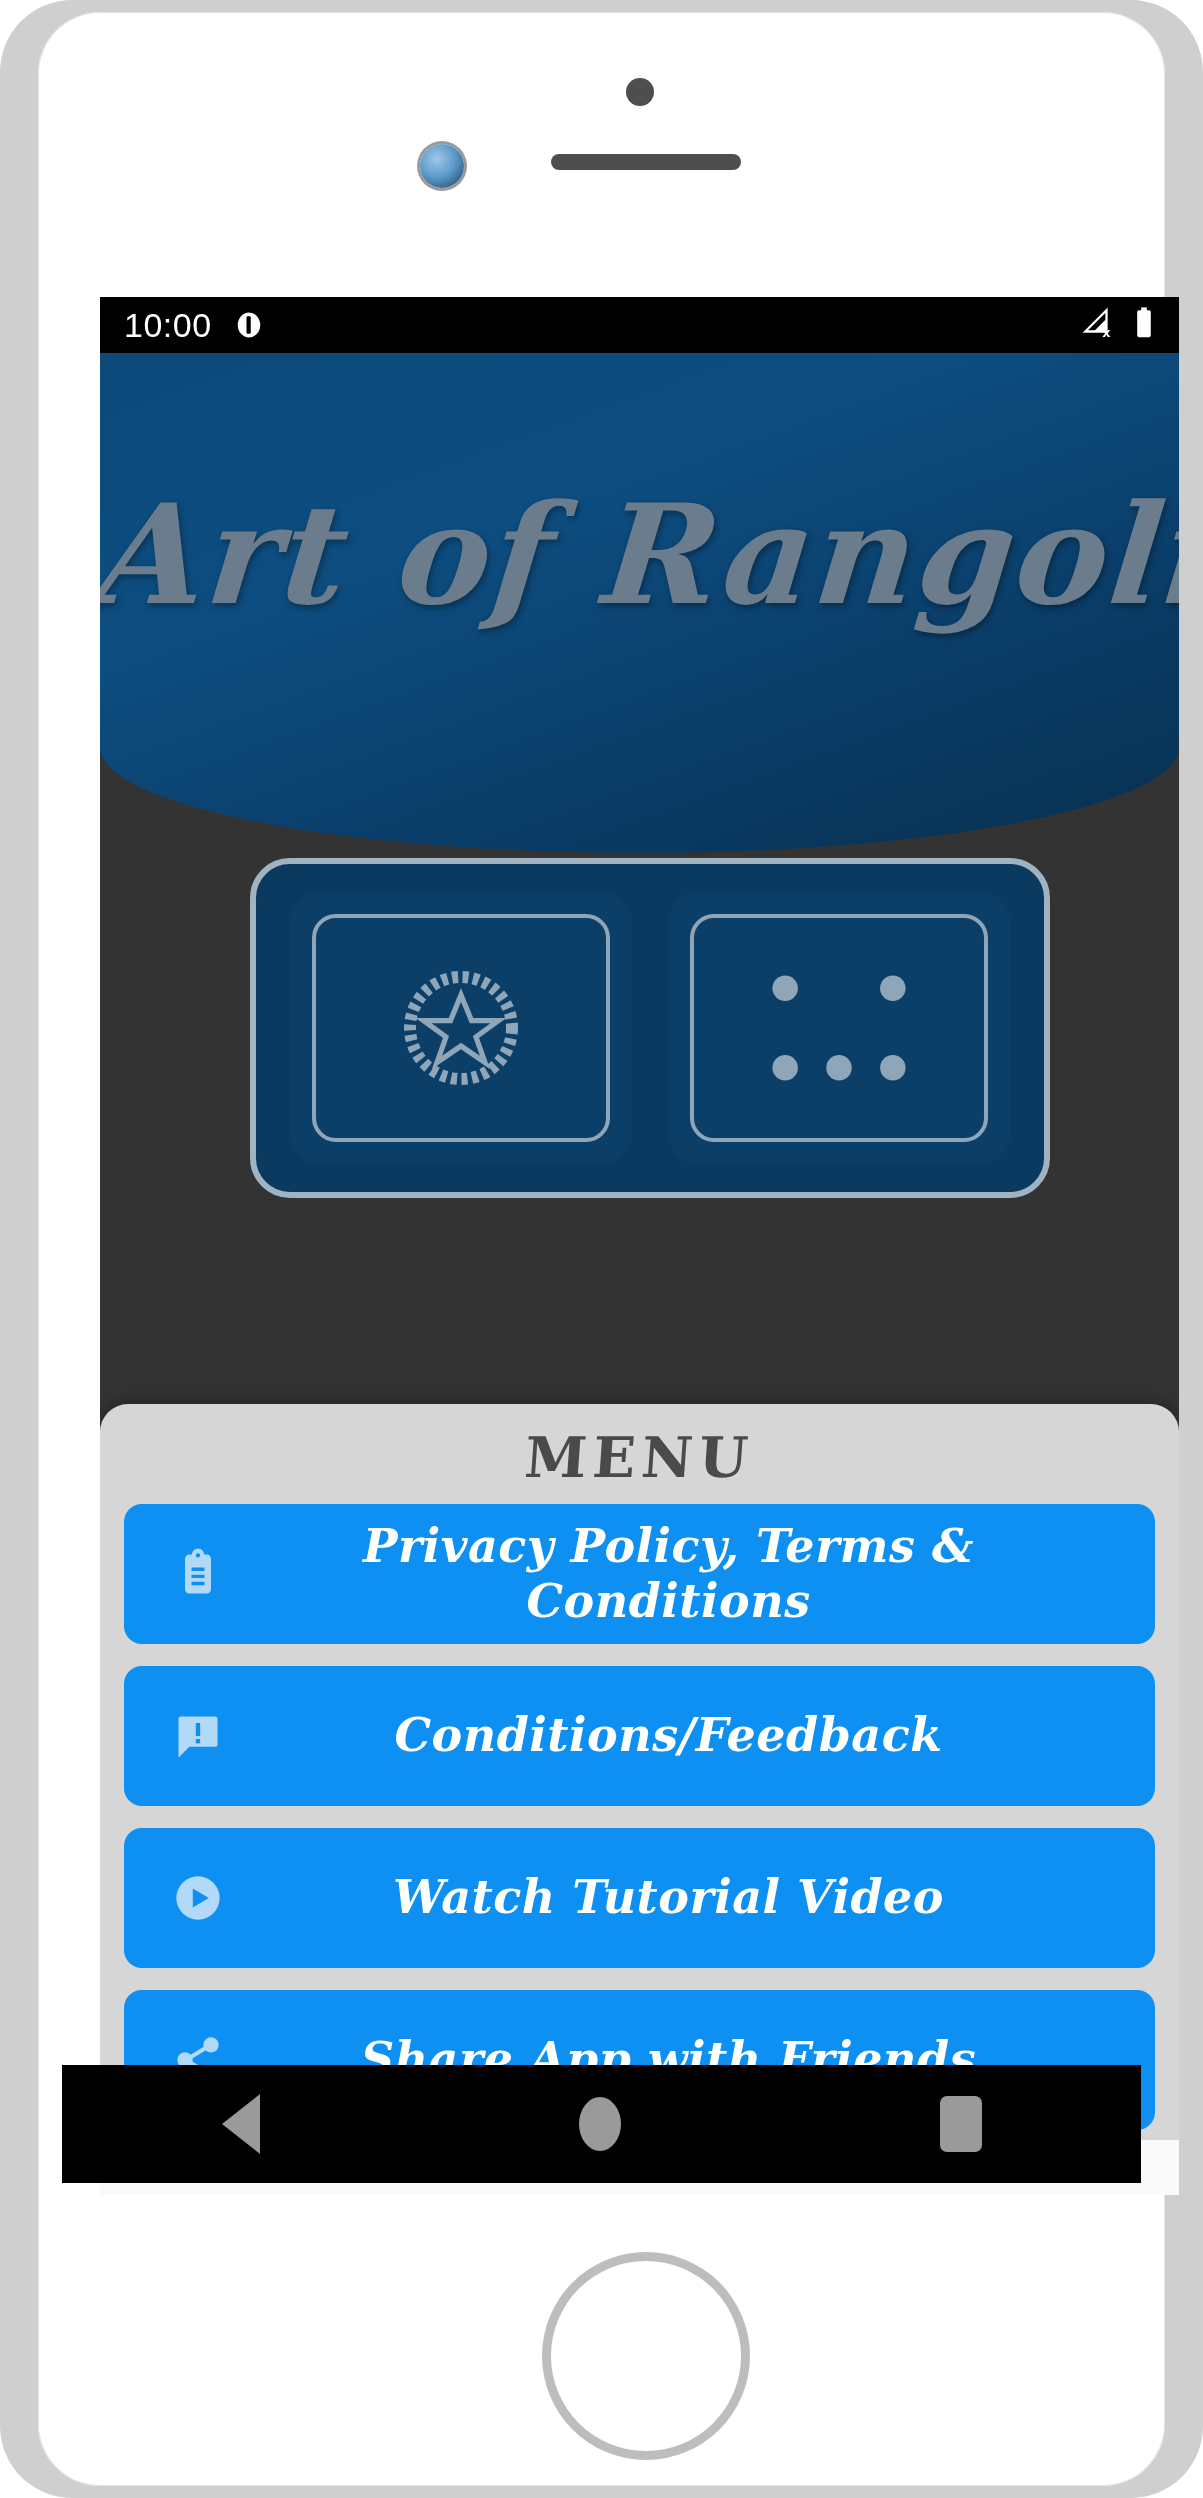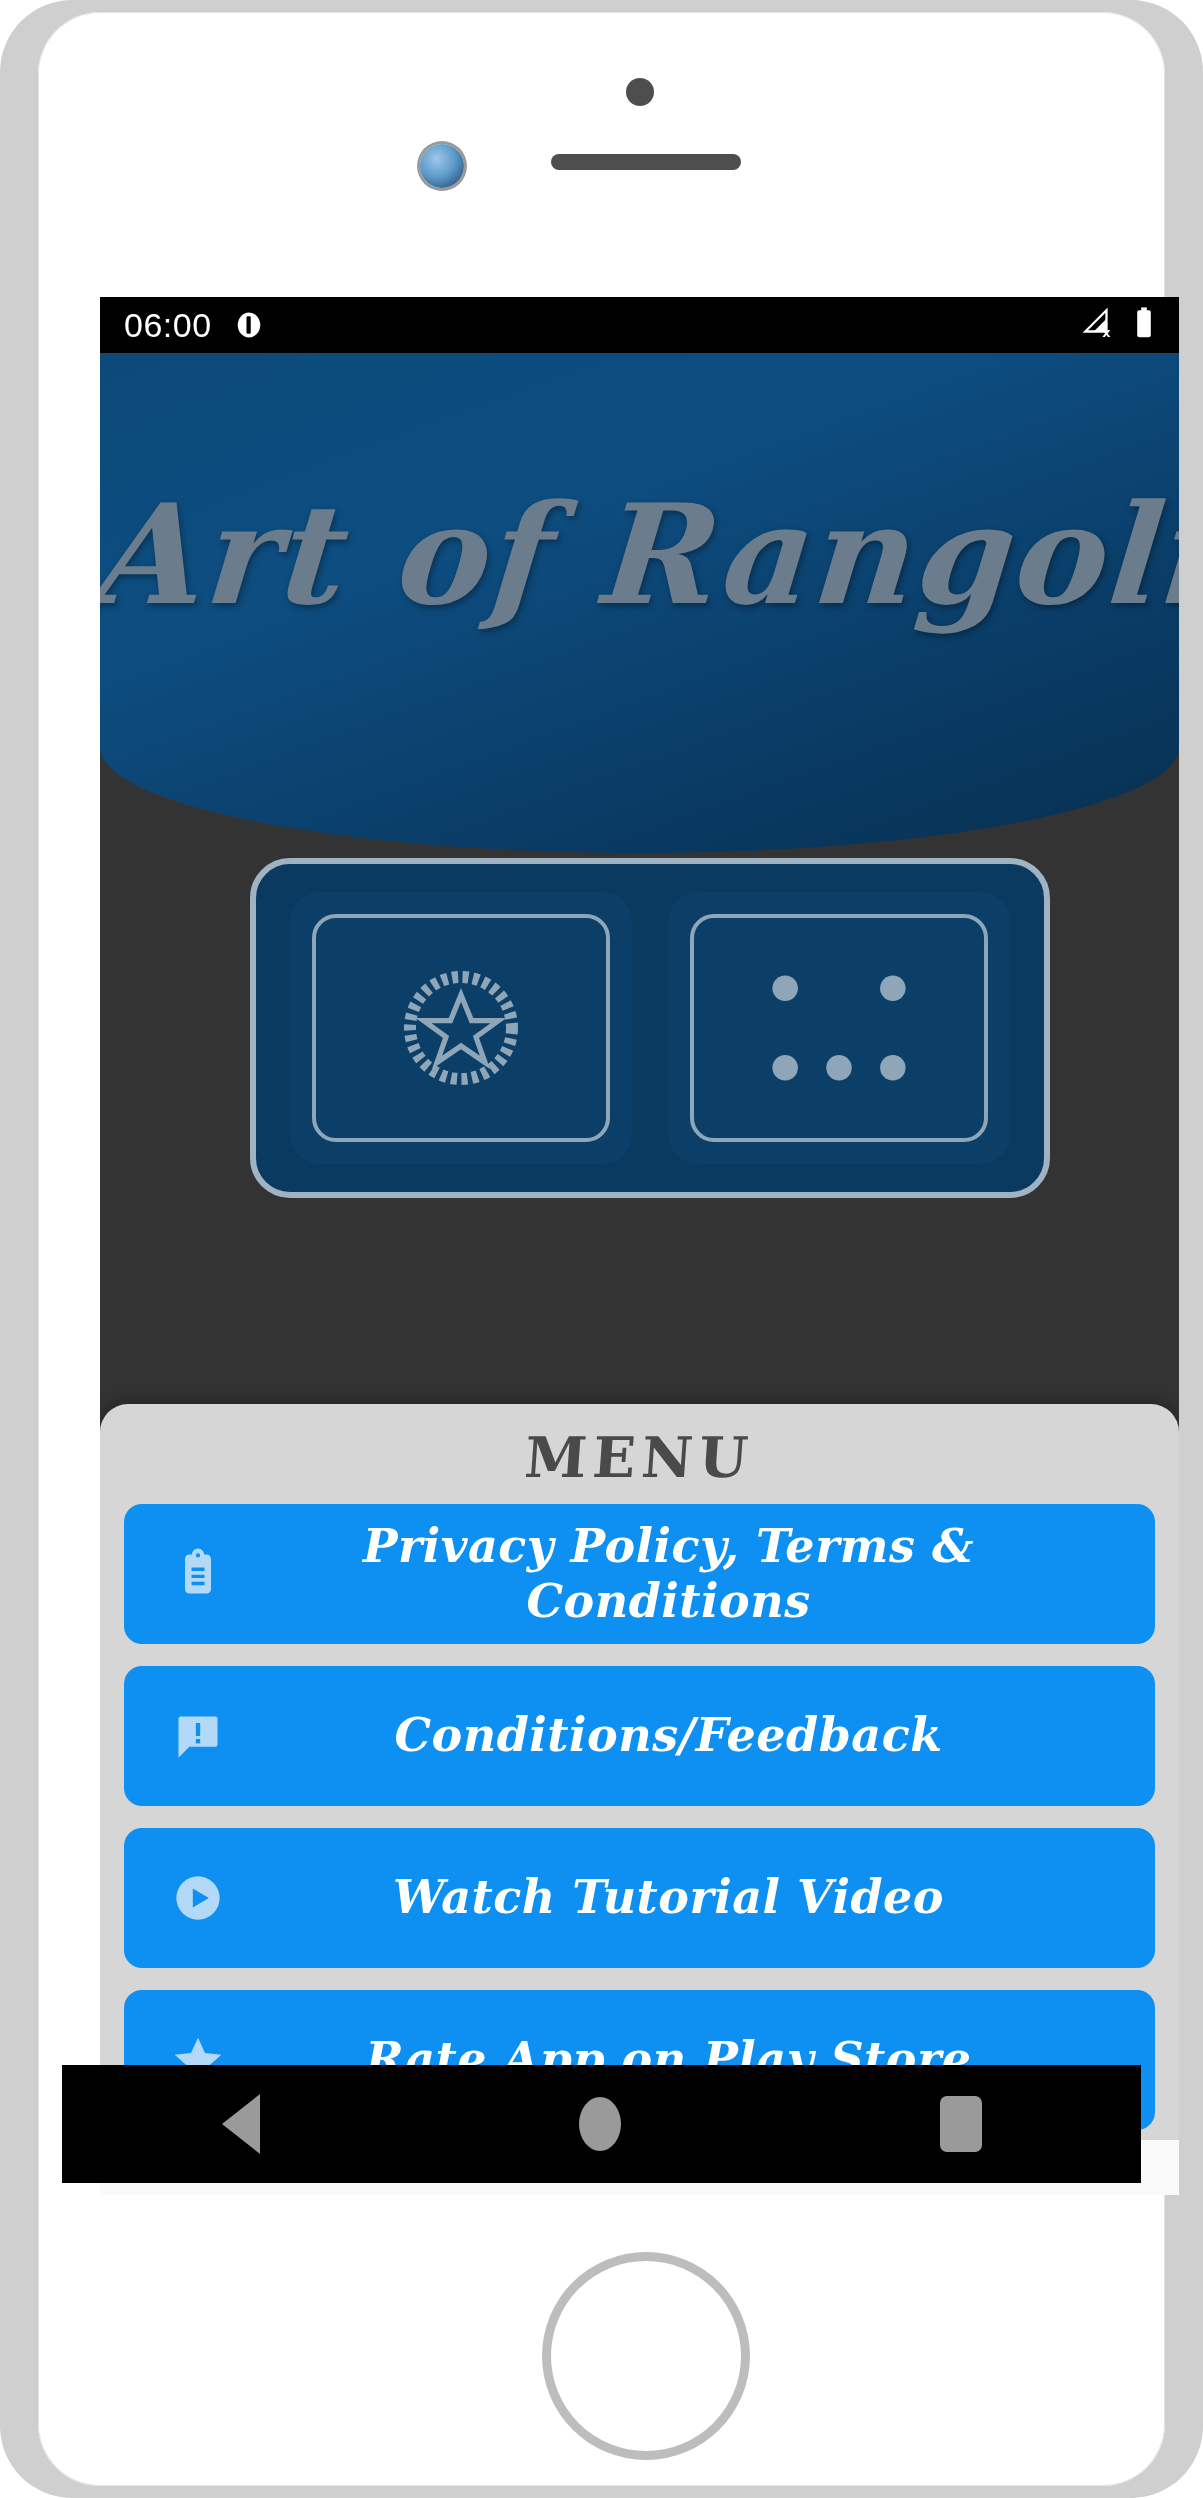--- a/index.html
+++ b/index.html
@@ -250,21 +250,21 @@
 <div class="device-outer">
   <div class="device-body">
 
     <div class="sensor-dot"></div>
     <div class="front-camera"></div>
     <div class="speaker-grille"></div>
 
     <div class="screen">
 
       <div class="status-bar">
-        <span class="status-time">06:00</span>
+        <span class="status-time">10:00</span>
         <span class="status-left-icon">
           <svg width="30" height="30" viewBox="0 0 24 24">
             <ellipse cx="12" cy="12" rx="9" ry="10" fill="#fff"></ellipse>
             <rect x="10" y="5" width="3.4" height="14" rx="1" fill="#000"></rect>
             <circle cx="16.2" cy="8" r="2.4" fill="#fff"></circle>
           </svg>
         </span>
         <span class="status-right">
           <span>
             <svg width="34" height="34" viewBox="0 0 24 24">
@@ -340,20 +340,32 @@
           <div class="menu-item">
             <span class="menu-icon">
               <svg width="52" height="52" viewBox="0 0 24 24" fill="currentColor">
                 <circle cx="12" cy="12" r="10"></circle>
                 <polygon points="9.6,7.6 17,12 9.6,16.4" fill="#0d90f2"></polygon>
               </svg>
             </span>
             <span class="menu-label">Watch Tutorial Video</span>
           </div>
 
+          <div class="menu-item">
+            <span class="menu-icon">
+              <svg width="52" height="52" viewBox="0 0 24 24" fill="none" stroke="currentColor" stroke-width="1.9">
+                <circle cx="18" cy="5" r="2.6" fill="currentColor"></circle>
+                <circle cx="6" cy="12" r="2.6" fill="currentColor"></circle>
+                <circle cx="18" cy="19" r="2.6" fill="currentColor"></circle>
+                <line x1="8.3" y1="10.8" x2="15.7" y2="6.3"></line>
+                <line x1="8.3" y1="13.2" x2="15.7" y2="17.7"></line>
+              </svg>
+            </span>
+            <span class="menu-label">Share App with Friends</span>
+          </div>
 
           <div class="menu-item">
             <span class="menu-icon">
               <svg width="56" height="56" viewBox="0 0 24 24" fill="currentColor">
                 <polygon points="12,2.5 15,9 22,9.7 16.8,14.4 18.3,21.3 12,17.7 5.7,21.3 7.2,14.4 2,9.7 9,9"></polygon>
               </svg>
             </span>
             <span class="menu-label">Rate App on Play Store</span>
           </div>
 

